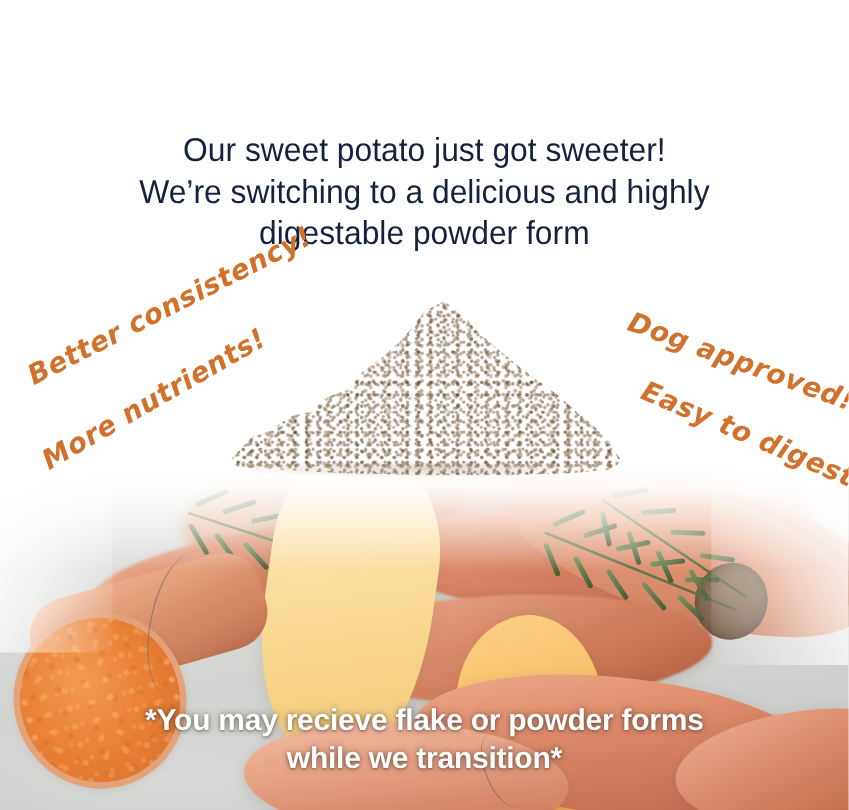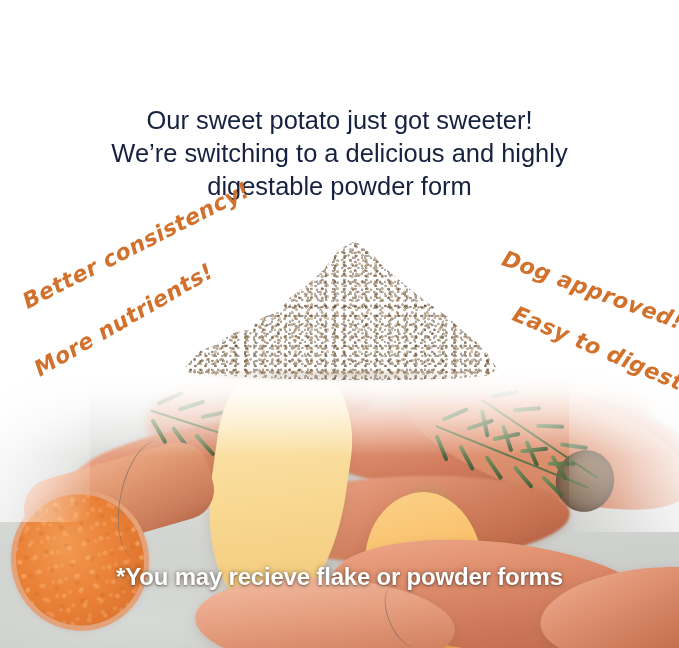--- a/index.html
+++ b/index.html
@@ -417,15 +417,16 @@
   </div>
   <div class="callout callout-dog">
     <span>Dog approved!</span>
   </div>
   <div class="callout callout-easy">
     <span>Easy to digest!</span>
   </div>
 
   <div class="disclaimer">
     <div>*You may recieve  flake or powder forms</div>
+    <div>while we transition*</div>
   </div>
 
 </div>
 
 </body></html>

